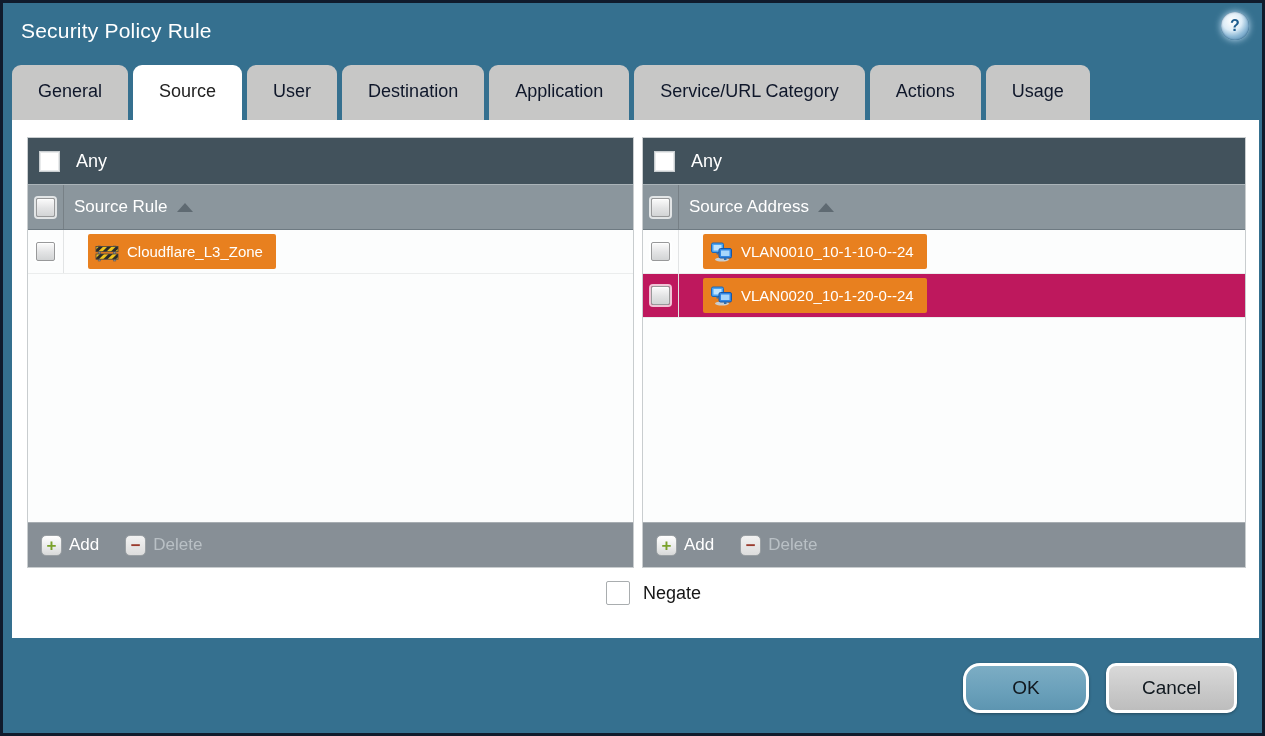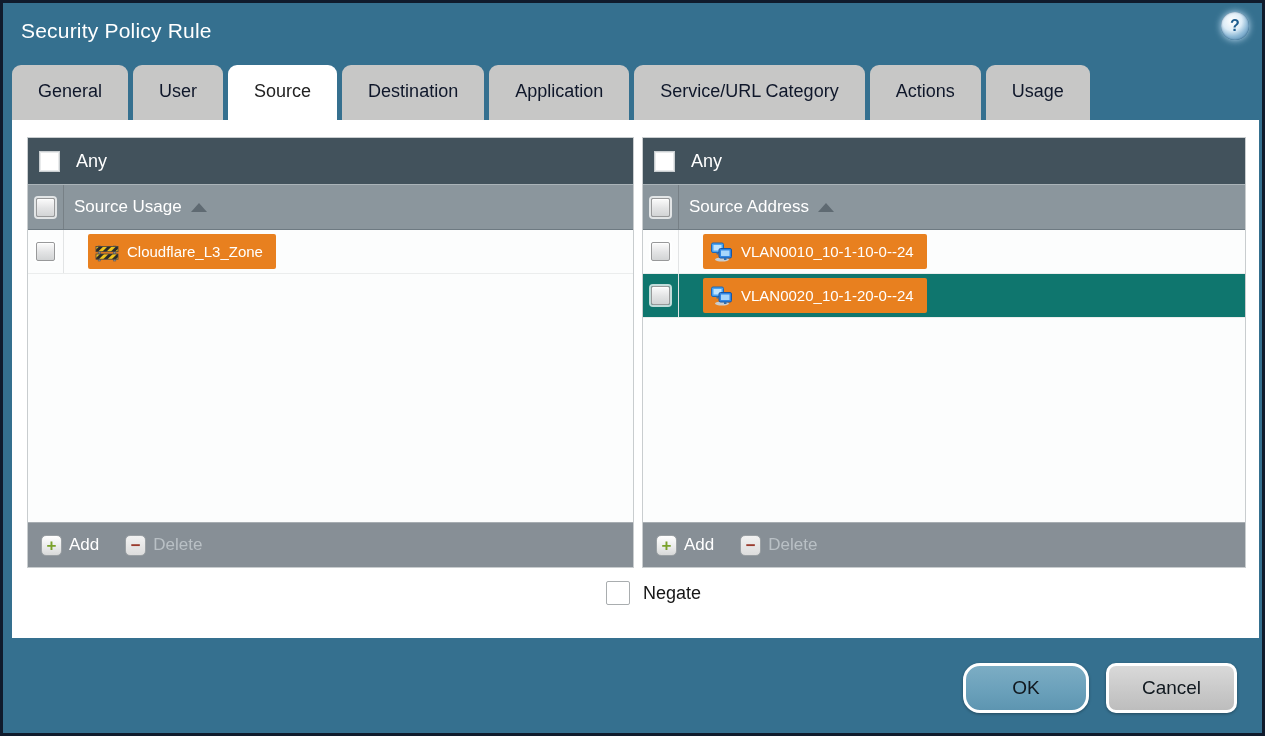--- a/index.html
+++ b/index.html
@@ -86,21 +86,21 @@
     width:0; height:0; margin-left:9px; display:inline-block;
     border-left:8px solid transparent; border-right:8px solid transparent;
     border-bottom:9px solid #5f6a72;
   }
 
   .panel-body{ flex:1 1 auto; background:#fcfdfd; overflow:hidden; }
   .row{
     height:44px; display:flex; align-items:center;
     border-bottom:1px solid #ebeded; cursor:pointer; background:#fcfdfd;
   }
-  .row.alt{ background:#0f766e; }
+  .row.alt{ background:#be185d; }
   .row .cbcol{ height:100%; }
   .chip{
     margin-left:24px; height:35px; padding:0 13px 0 7px;
     background:var(--highlight_orange,#e8801f); border-radius:2px;
     display:inline-flex; align-items:center; gap:8px;
     color:#fff; font-size:15px; white-space:nowrap;
   }
 
   .panel-footer{
     height:45px; flex:0 0 45px; background:var(--footer_bg,#878f96);
@@ -143,42 +143,42 @@
 
   <div class="titlebar">
     <span class="title">Security Policy Rule</span>
     <div class="help">
       <span>?</span>
     </div>
   </div>
 
   <div class="tabs">
     <div class="tab">General</div>
+    <div class="tab active">Source</div>
     <div class="tab">User</div>
-    <div class="tab active">Source</div>
     <div class="tab">Destination</div>
     <div class="tab">Application</div>
     <div class="tab">Service/URL Category</div>
     <div class="tab">Actions</div>
     <div class="tab">Usage</div>
   </div>
 
   <div class="content">
 
     <section class="panel panel-left">
       <div class="any-row">
         <span class="cb cb-any"></span>
         <span>Any</span>
       </div>
 
       <div class="col-header">
         <span class="cbcol">
           <span class="cb cb-3d"></span>
         </span>
-        <span class="col-title">Source Usage</span>
+        <span class="col-title">Source Rule</span>
         <span class="sort-asc"></span>
       </div>
 
       <div class="panel-body">
         <div class="row">
           <span class="cbcol">
             <span class="cb cb-3d"></span>
           </span>
           <span class="chip">
             <svg width="24" height="20" viewBox="0 0 24 20">

